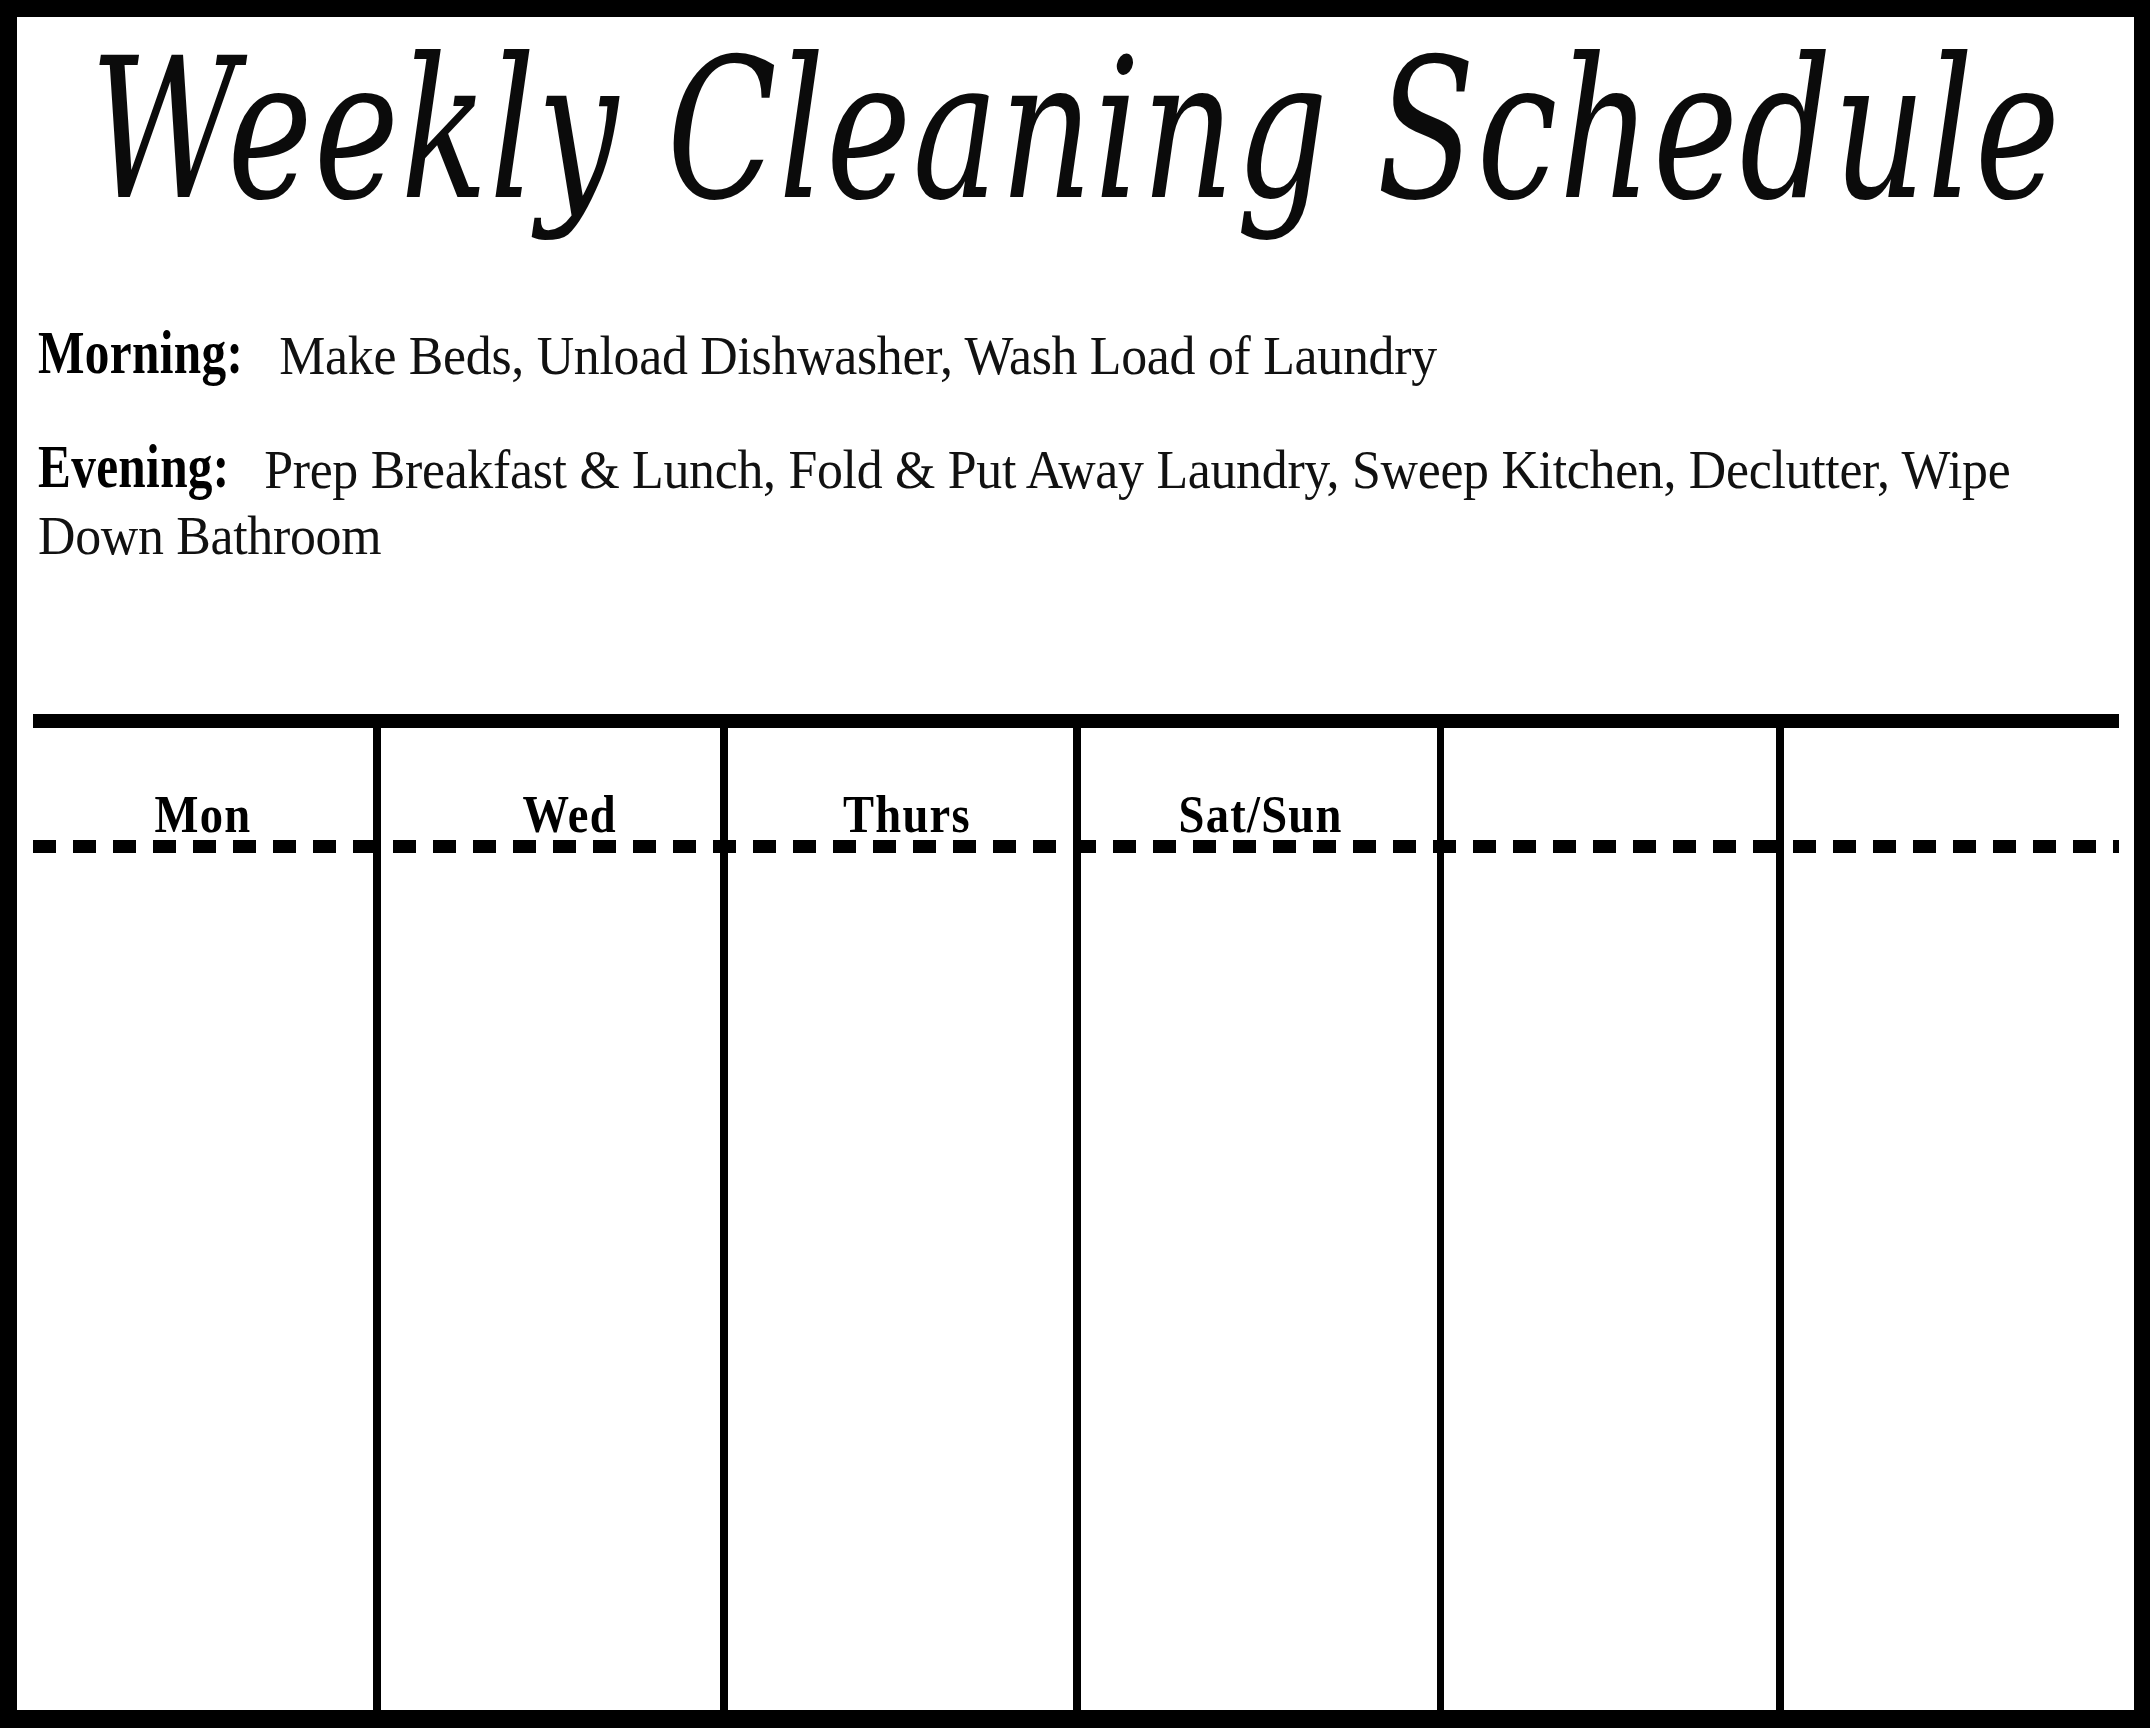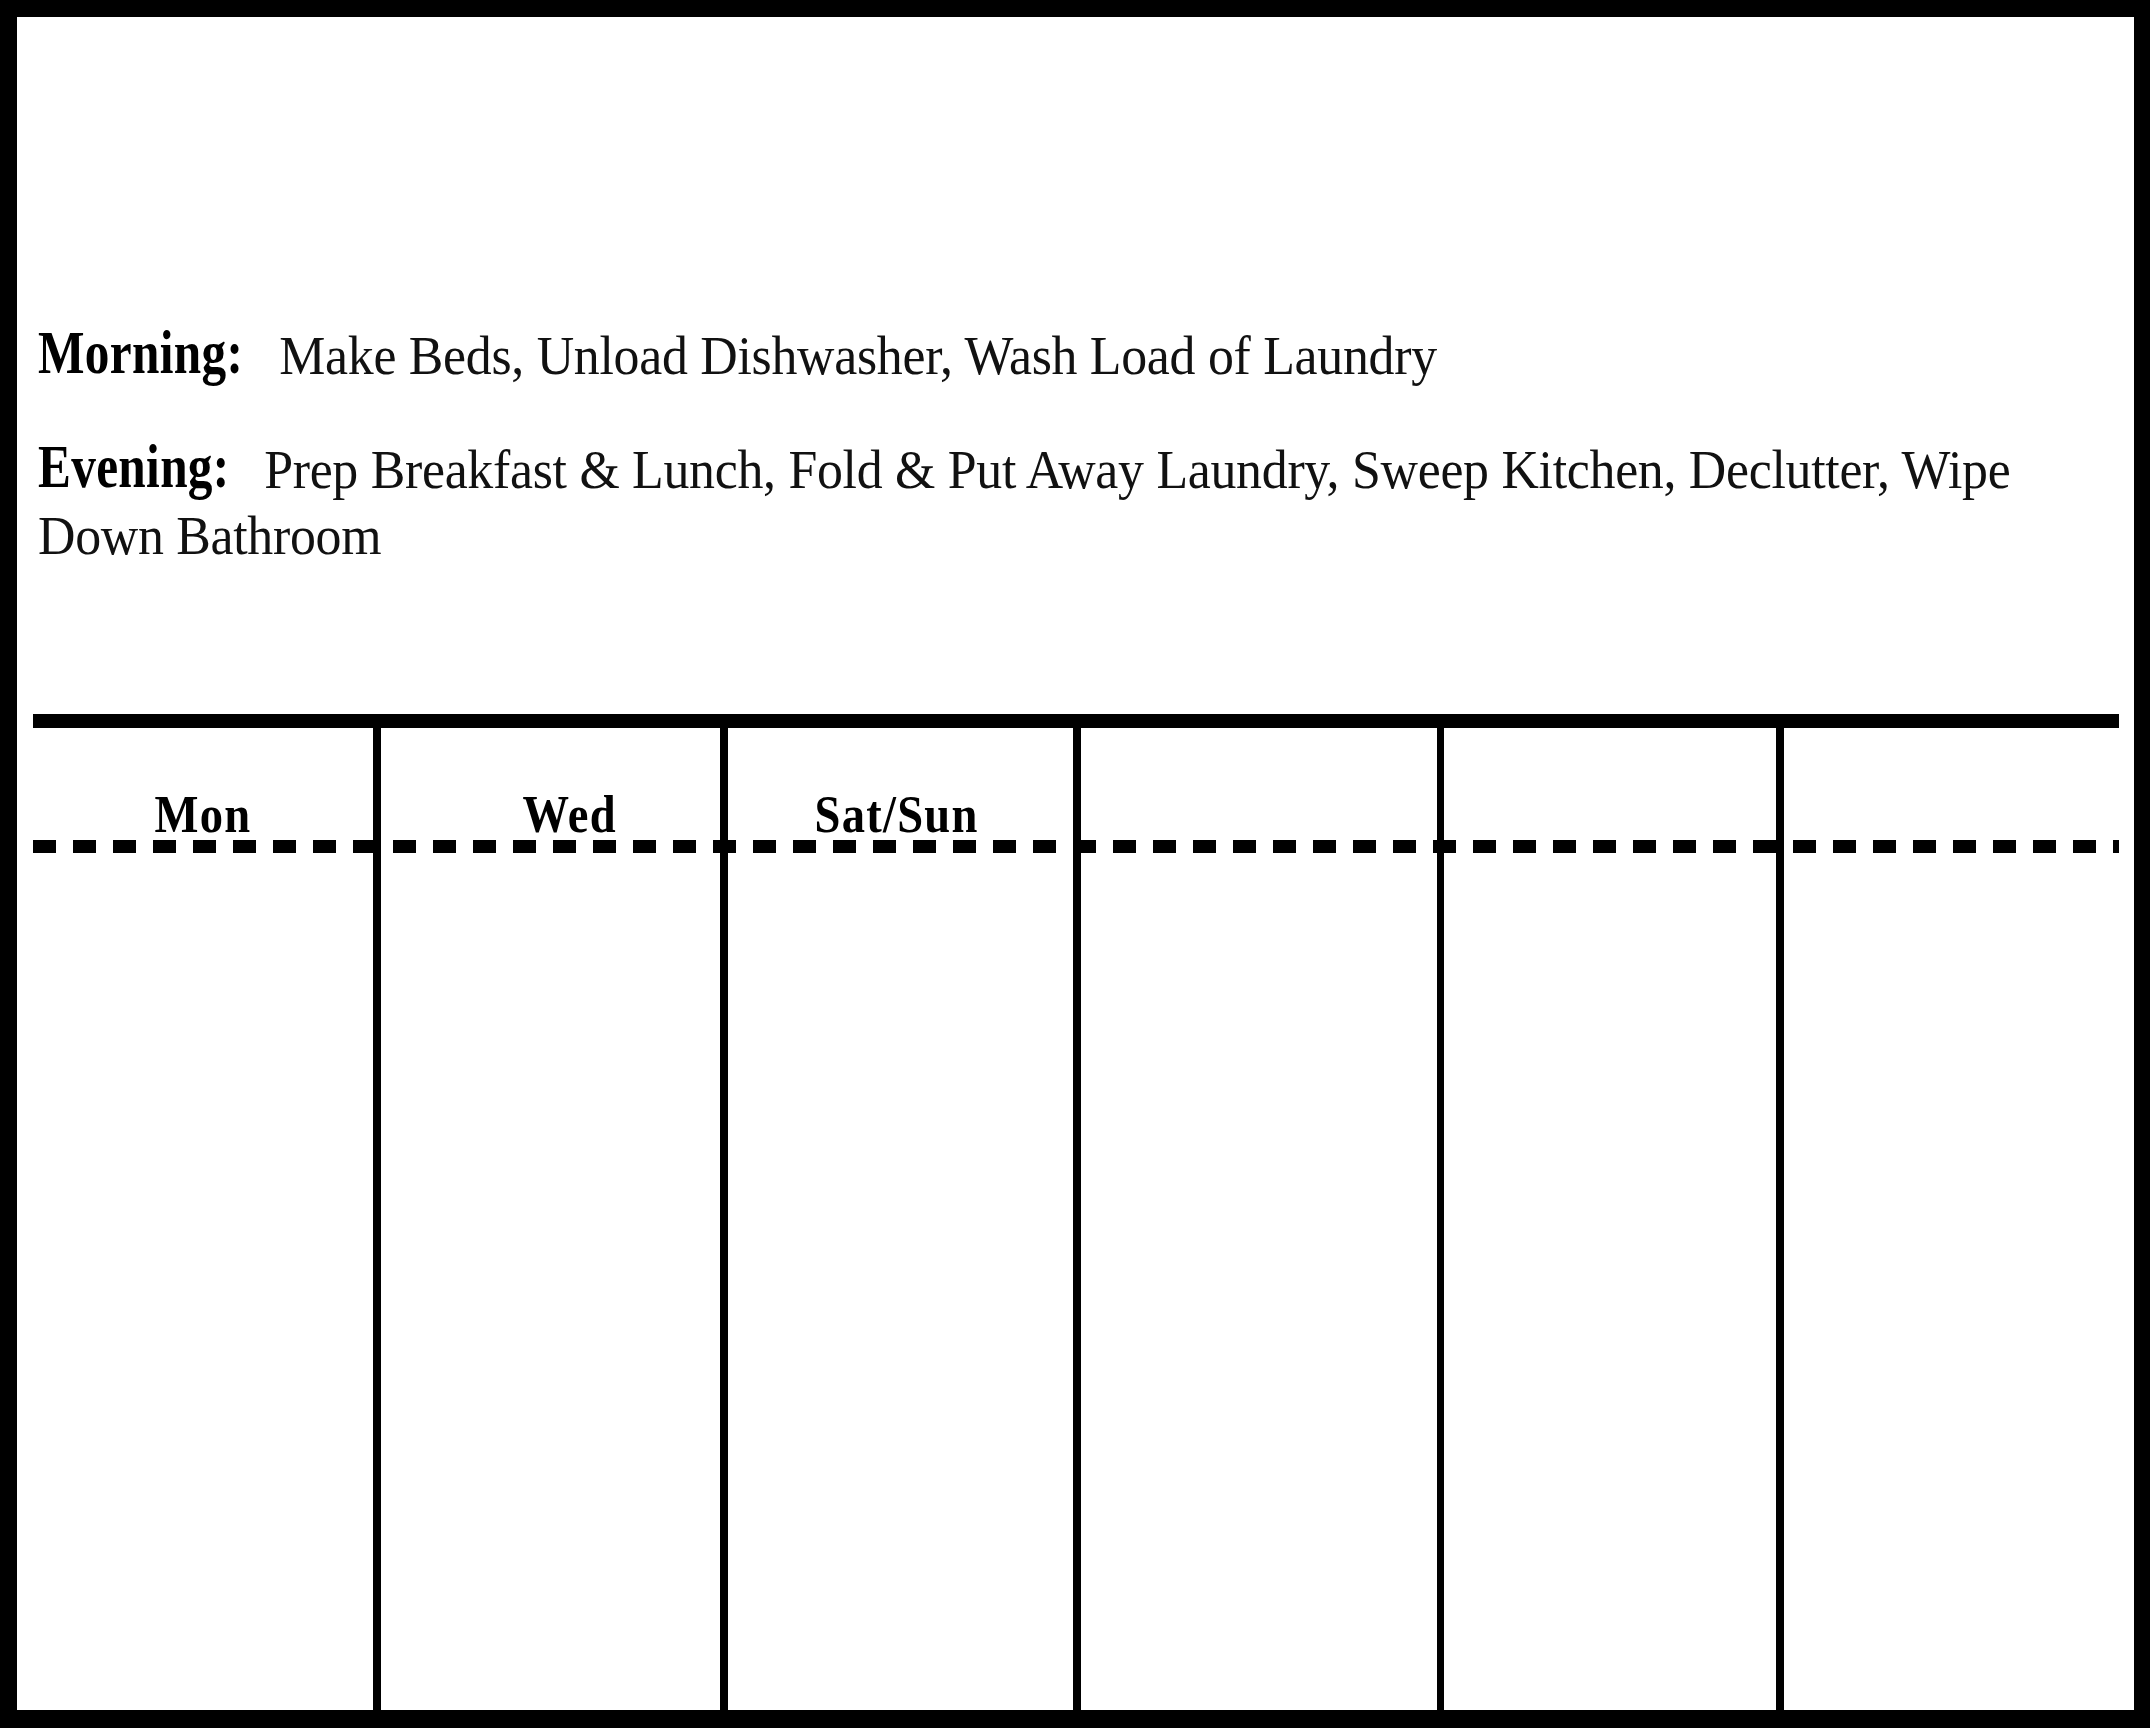--- a/index.html
+++ b/index.html
@@ -171,20 +171,23 @@
   .c3 { width: 17.43%; }
   .c4 { width: 16.28%; }
   .c5 { width: 16.41%; }
 </style>
 </head>
 <body>
 
 <div class="page">
   <div class="sheet">
 
+    <div class="title-wrap">
+      <div class="title">Weekly Cleaning Schedule</div>
+    </div>
 
     <div class="tasks">
 
       <div class="task-block">
         <div class="task-text"><span class="task-label">Morning:</span><span class="task-body">Make Beds, Unload Dishwasher, Wash Load of Laundry</span></div>
       </div>
 
       <div class="task-block">
         <div class="task-text"><span class="task-label">Evening:</span><span class="task-body">Prep Breakfast &amp; Lunch, Fold &amp; Put Away Laundry, Sweep Kitchen, Declutter, Wipe Down Bathroom</span></div>
       </div>
@@ -194,20 +197,23 @@
     <div class="schedule">
 
       <div class="rule-top"></div>
 
       <div class="head-row">
         <div class="head-cell c0">
           <span class="hlabel">Mon</span>
         </div>
         <div class="head-cell c2">
           <span class="hlabel">Wed</span>
+        </div>
+        <div class="head-cell c3">
+          <span class="hlabel">Thurs</span>
         </div>
         <div class="head-cell c5">
           <span class="hlabel">Sat/Sun</span>
         </div>
       </div>
 
       <div class="rule-dashed"></div>
 
       <div class="body-row">
         <div class="body-cell c0"></div>

